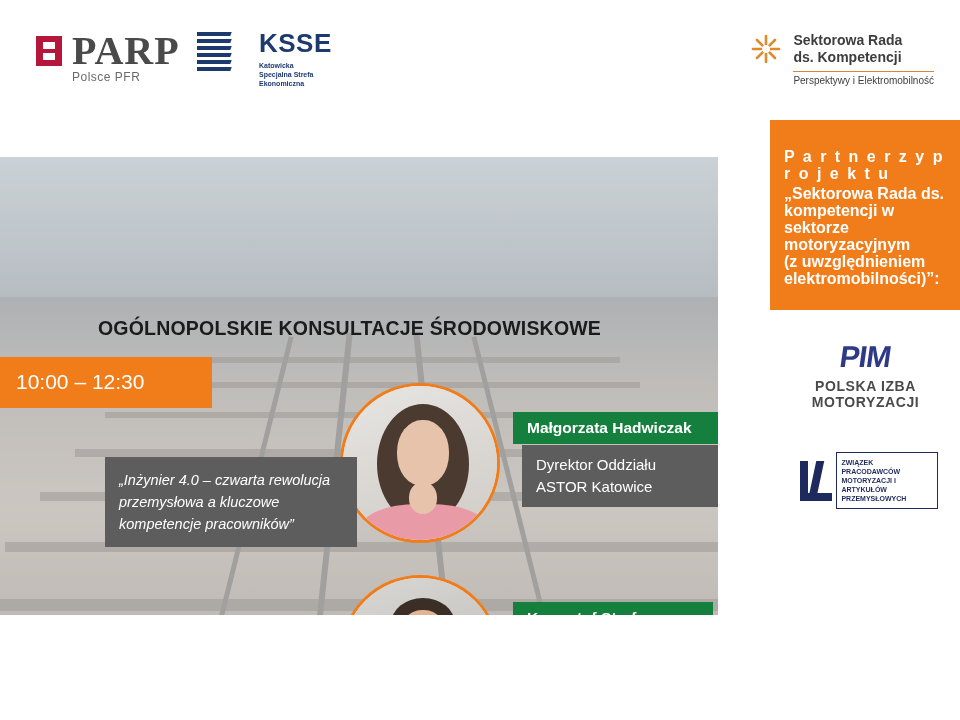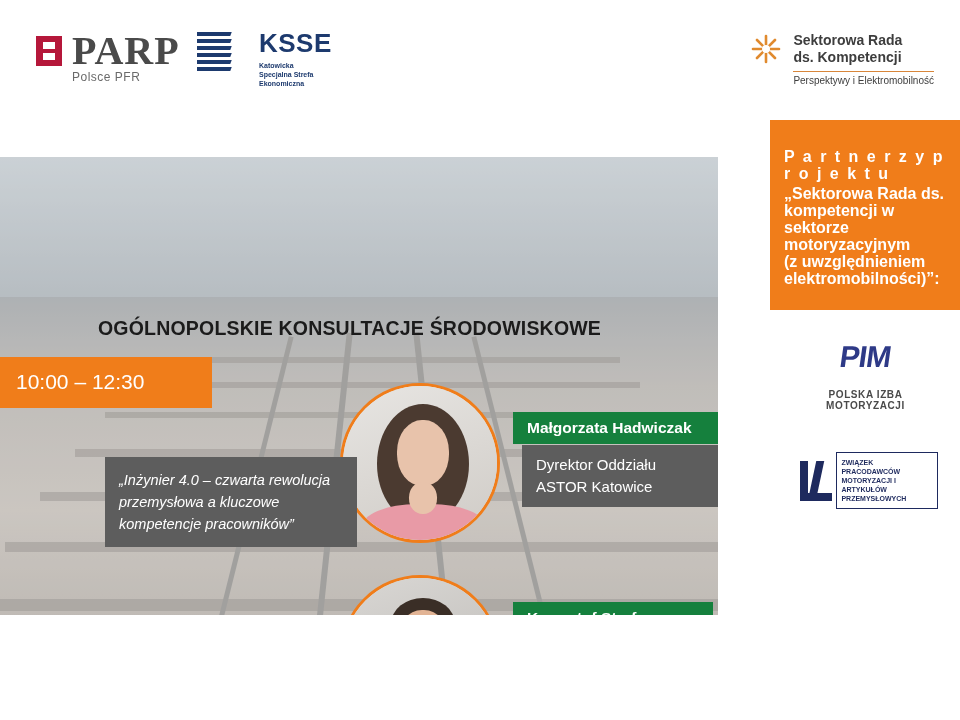--- a/index.html
+++ b/index.html
@@ -80,21 +80,21 @@
 
   
   .right-panel { position:absolute; left:770px; top:120px; width:190px; height:190px; background:#f07d1a; }
   .rp-title { position:absolute; left:784px; top:148px; width:168px; color:#fff;
       font-size:16px; line-height:17px; font-weight:600; }
   .rp-title .sp { letter-spacing:2px; display:block; margin-bottom:3px; }
   .right-white { position:absolute; left:770px; top:310px; width:190px; height:305px; background:#fff; }
 
   .pim { position:absolute; left:788px; top:340px; width:155px; text-align:center; }
   .pim .mark { font-size:30px; font-weight:bold; color:#2e3a87; letter-spacing:-1px; display:inline-block; transform:skewX(-8deg);}
-  .pim .cap { font-size:10px; color:#4a4a4a; font-weight:bold; letter-spacing:.6px; margin-top:15px; }
+  .pim .cap { font-size:14px; color:#4a4a4a; font-weight:bold; letter-spacing:.6px; margin-top:4px; }
 
   .zpm { position:absolute; left:798px; top:452px; width:140px; display:flex; align-items:center; }
   .zpm-mark { width:36px; height:44px; position:relative; }
   .zpm-mark .l1 { position:absolute; left:2px; top:2px; width:8px; height:40px; background:#1e2a5e; }
   .zpm-mark .l2 { position:absolute; left:14px; top:2px; width:8px; height:40px; background:#1e2a5e; transform:skewX(-12deg); }
   .zpm-mark .l3 { position:absolute; left:2px; bottom:2px; width:32px; height:8px; background:#1e2a5e; }
   .zpm-text { margin-left:6px; font-size:7px; line-height:9px; color:#1e2a5e; font-weight:bold; border:1px solid #1e2a5e; padding:5px 4px; }
 
   
   .footer { position:absolute; left:0; top:615px; width:960px; height:105px; background:#fff; }

